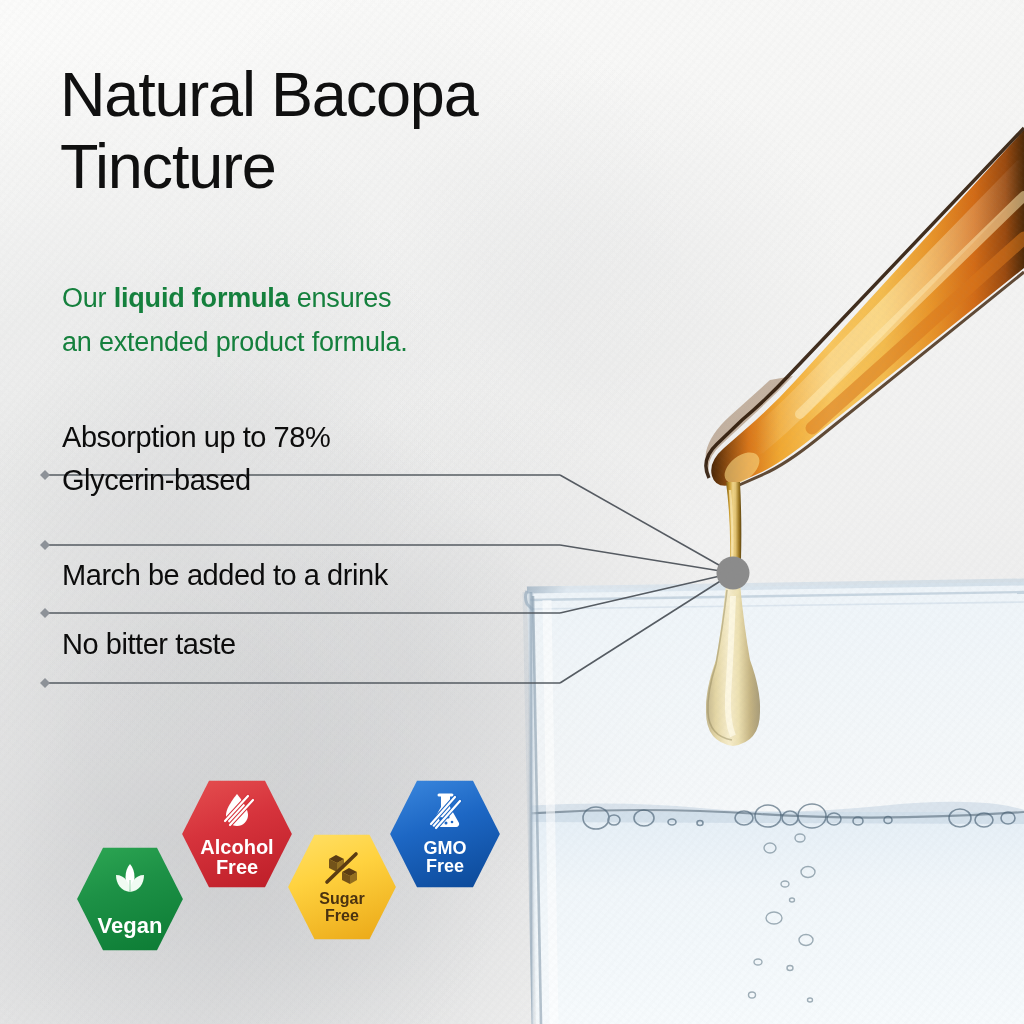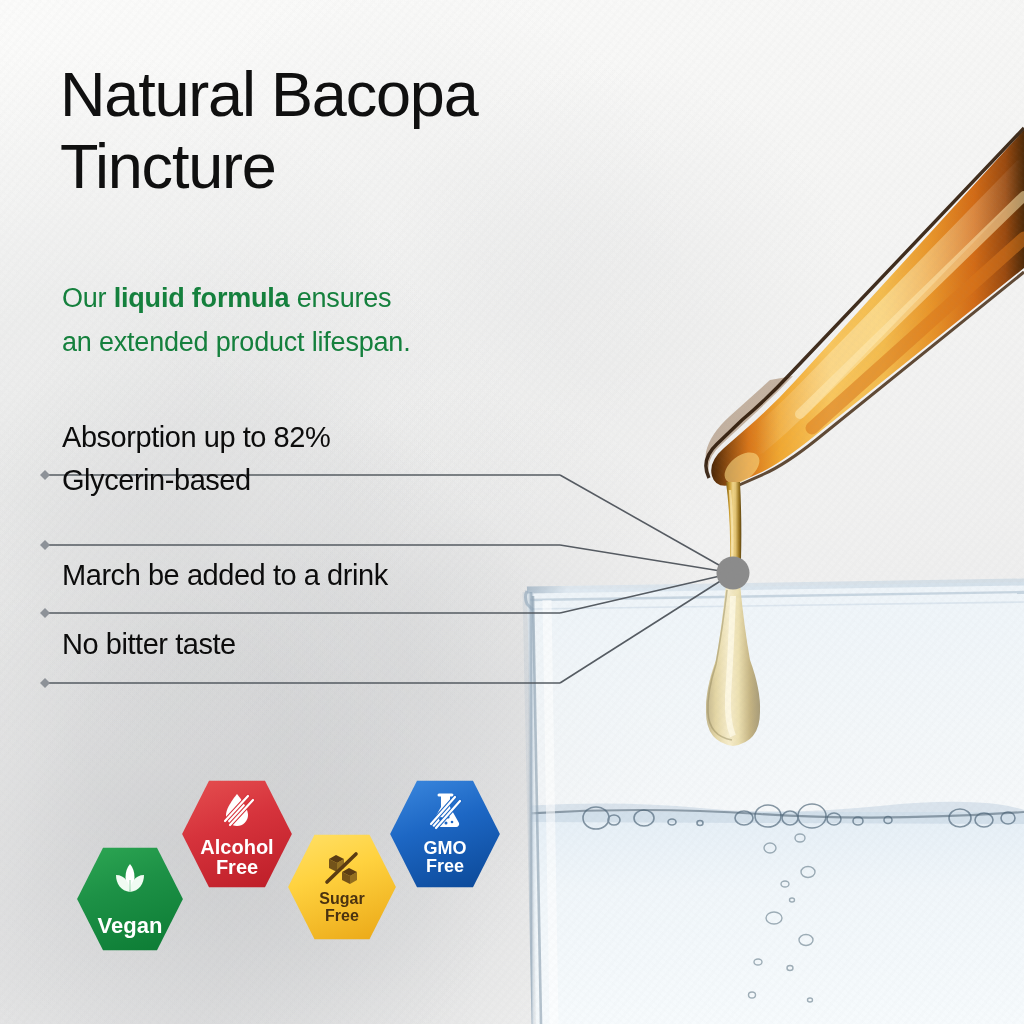--- a/index.html
+++ b/index.html
@@ -260,24 +260,24 @@
 
   <div class="bg-noise"></div>
 
   <h1 id="title">
     <span>Natural Bacopa</span><br>
     <span>Tincture</span>
   </h1>
 
   <p id="subtitle">
     <span>Our </span><b>liquid formula</b><span> ensures</span><br>
-    <span>an extended product lifespan.</span>
+    <span>an extended product formula.</span>
   </p>
 
-  <div class="feature-label" style="top:421px">Absorption up to 82%</div>
+  <div class="feature-label" style="top:421px">Absorption up to 78%</div>
   <div class="feature-label" style="top:464px">Glycerin-based</div>
   <div class="feature-label" style="top:559px">March be added to a drink</div>
   <div class="feature-label" style="top:628px">No bitter taste</div>
 
   <div class="badge" style="left:76px; top:845px; width:108px; height:108px;
               background:linear-gradient(160deg,#2ea854 0%,#1d9146 40%,#0b7a33 100%);
               font-size:22px;gap:8px;">
     <span class="b-icon" style="margin-bottom:2px;">
       <svg width="42" height="40" viewBox="0 0 42 40">
         <path d="M21 4 C27 11 27 23 21 31 C15 23 15 11 21 4 Z" fill="#fff"></path>

